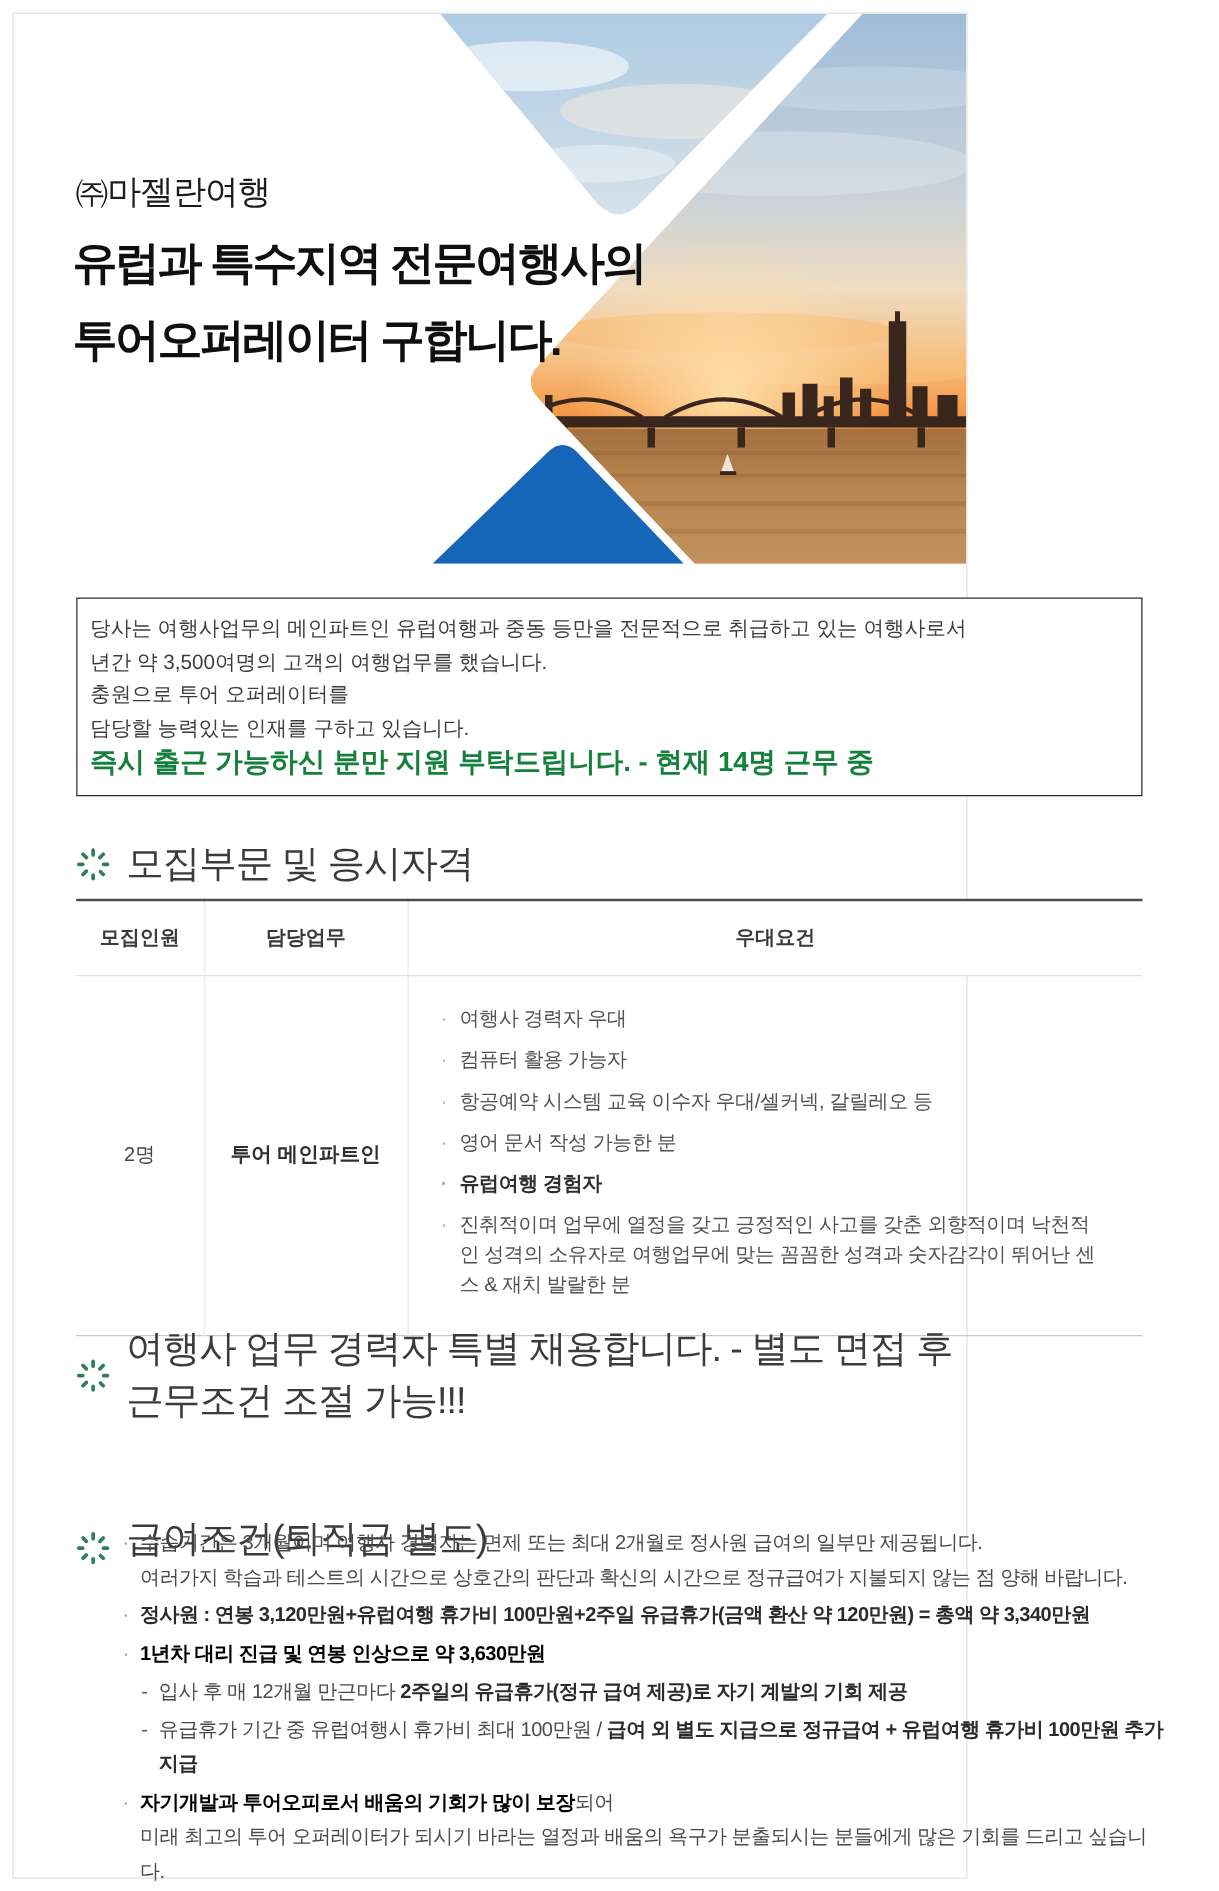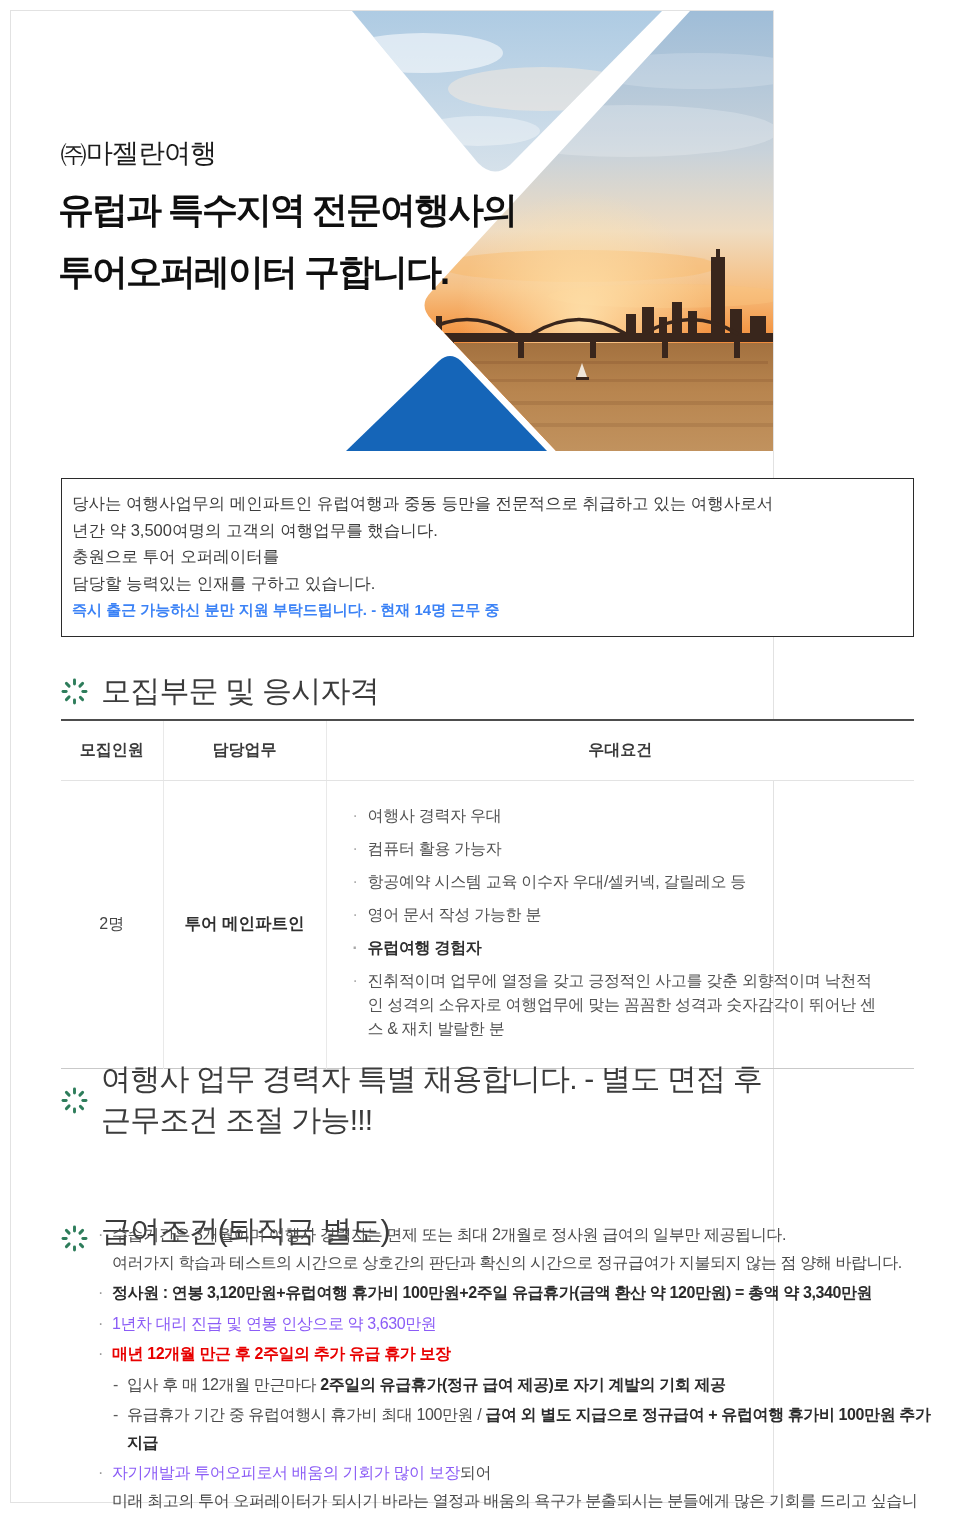--- a/index.html
+++ b/index.html
@@ -24,21 +24,21 @@
     font-size:36px; line-height:62px; font-weight:800;
     letter-spacing:-2px; color:#0f0f0f;
   }
   
   .intro-box {
     position:absolute; left:50px; top:467px; width:853px;
     border:1px solid #2b2b2b; background:#fff;
     text-align:left; padding:11px 10px 12px;
     font-size:16.5px; line-height:26.5px; color:#3d3d3d;
   }
-  .intro-highlight { color:#3b82f6; font-weight:700; font-size:15px; margin-top:1px; }
+  .intro-highlight { color:#15803d; font-weight:700; font-size:22px; margin-top:1px; }
   
   .section-heading {
     position:absolute; left:50px; display:flex; align-items:center;
     font-size:30px; font-weight:500; letter-spacing:-0.8px; color:#3b3b3b;
   }
   .section-heading .spark { width:27px; height:27px; margin-right:13px; flex:0 0 auto; }
   .sec-recruit { top:660px; }
   .sec-special { top:1048px; }
   .sec-salary  { top:1200px;align-items:flex-end; }
   
@@ -69,21 +69,21 @@
   .sal-item {
     position:relative; padding-left:16px; font-size:16px; line-height:27.5px;
     letter-spacing:-0.4px; margin-bottom:3px; white-space:pre-wrap; color:#4a4a4a;
   }
   .sal-item::before { position:absolute; left:2px; top:0; }
   .sal-item.dot::before  { content:"·"; color:#9a9a9a; }
   .sal-item.dash { margin-left:15px; }
   .sal-item.dash::before { content:"-"; color:#5a5a5a; }
   .run-r  { color:#4a4a4a; }
   .run-b  { font-weight:700; color:#2b2b2b; }
-  .run-bb { font-weight:400; color:#8b5cf6; }
+  .run-bb { font-weight:700; color:#000000; }
   .run-br { font-weight:700; color:#e80000; }
 </style>
 </head>
 <body>
 
 <div class="frame">
 
   <svg class="hero-photo" viewBox="0 0 445 440" xmlns="http://www.w3.org/2000/svg" aria-hidden="true">
     <defs>
       <linearGradient id="skyMain" x1="0" y1="0" x2="0" y2="1">
@@ -245,20 +245,19 @@
         <path d="M16.8 7.2 L19.2 4.8"></path>
     </svg>
     <span>급여조건(퇴직금 별도)</span>
   </div>
 
   <div class="salary-list">
       <div class="sal-item dot"><span class="run-r">수습기간은 3개월이며 여행사 경력자는 면제 또는 최대 2개월로 정사원 급여의 일부만 제공됩니다.
 여러가지 학습과 테스트의 시간으로 상호간의 판단과 확신의 시간으로 정규급여가 지불되지 않는 점 양해 바랍니다.</span></div>
       <div class="sal-item dot"><span class="run-b">정사원 : 연봉 3,120만원+유럽여행 휴가비 100만원+2주일 유급휴가(금액 환산 약 120만원) = 총액 약 3,340만원</span></div>
       <div class="sal-item dot"><span class="run-bb">1년차 대리 진급 및 연봉 인상으로 약 3,630만원</span></div>
-      <div class="sal-item dot"><span class="run-br">매년 12개월 만근 후 2주일의 추가 유급 휴가 보장</span></div>
       <div class="sal-item dash"><span class="run-r">입사 후 매 12개월 만근마다 </span><span class="run-b">2주일의 유급휴가(정규 급여 제공)로 자기 계발의 기회 제공</span></div>
       <div class="sal-item dash"><span class="run-r">유급휴가 기간 중 유럽여행시 휴가비 최대 100만원 / </span><span class="run-b">급여 외 별도 지급으로 정규급여 + 유럽여행 휴가비 100만원 추가 지급</span></div>
       <div class="sal-item dot"><span class="run-bb">자기개발과 투어오피로서 배움의 기회가 많이 보장</span><span class="run-r">되어
 미래 최고의 투어 오퍼레이터가 되시기 바라는 열정과 배움의 욕구가 분출되시는 분들에게 많은 기회를 드리고 싶습니다.</span></div>
     </div>
 
 </div>
 
 </body></html>

